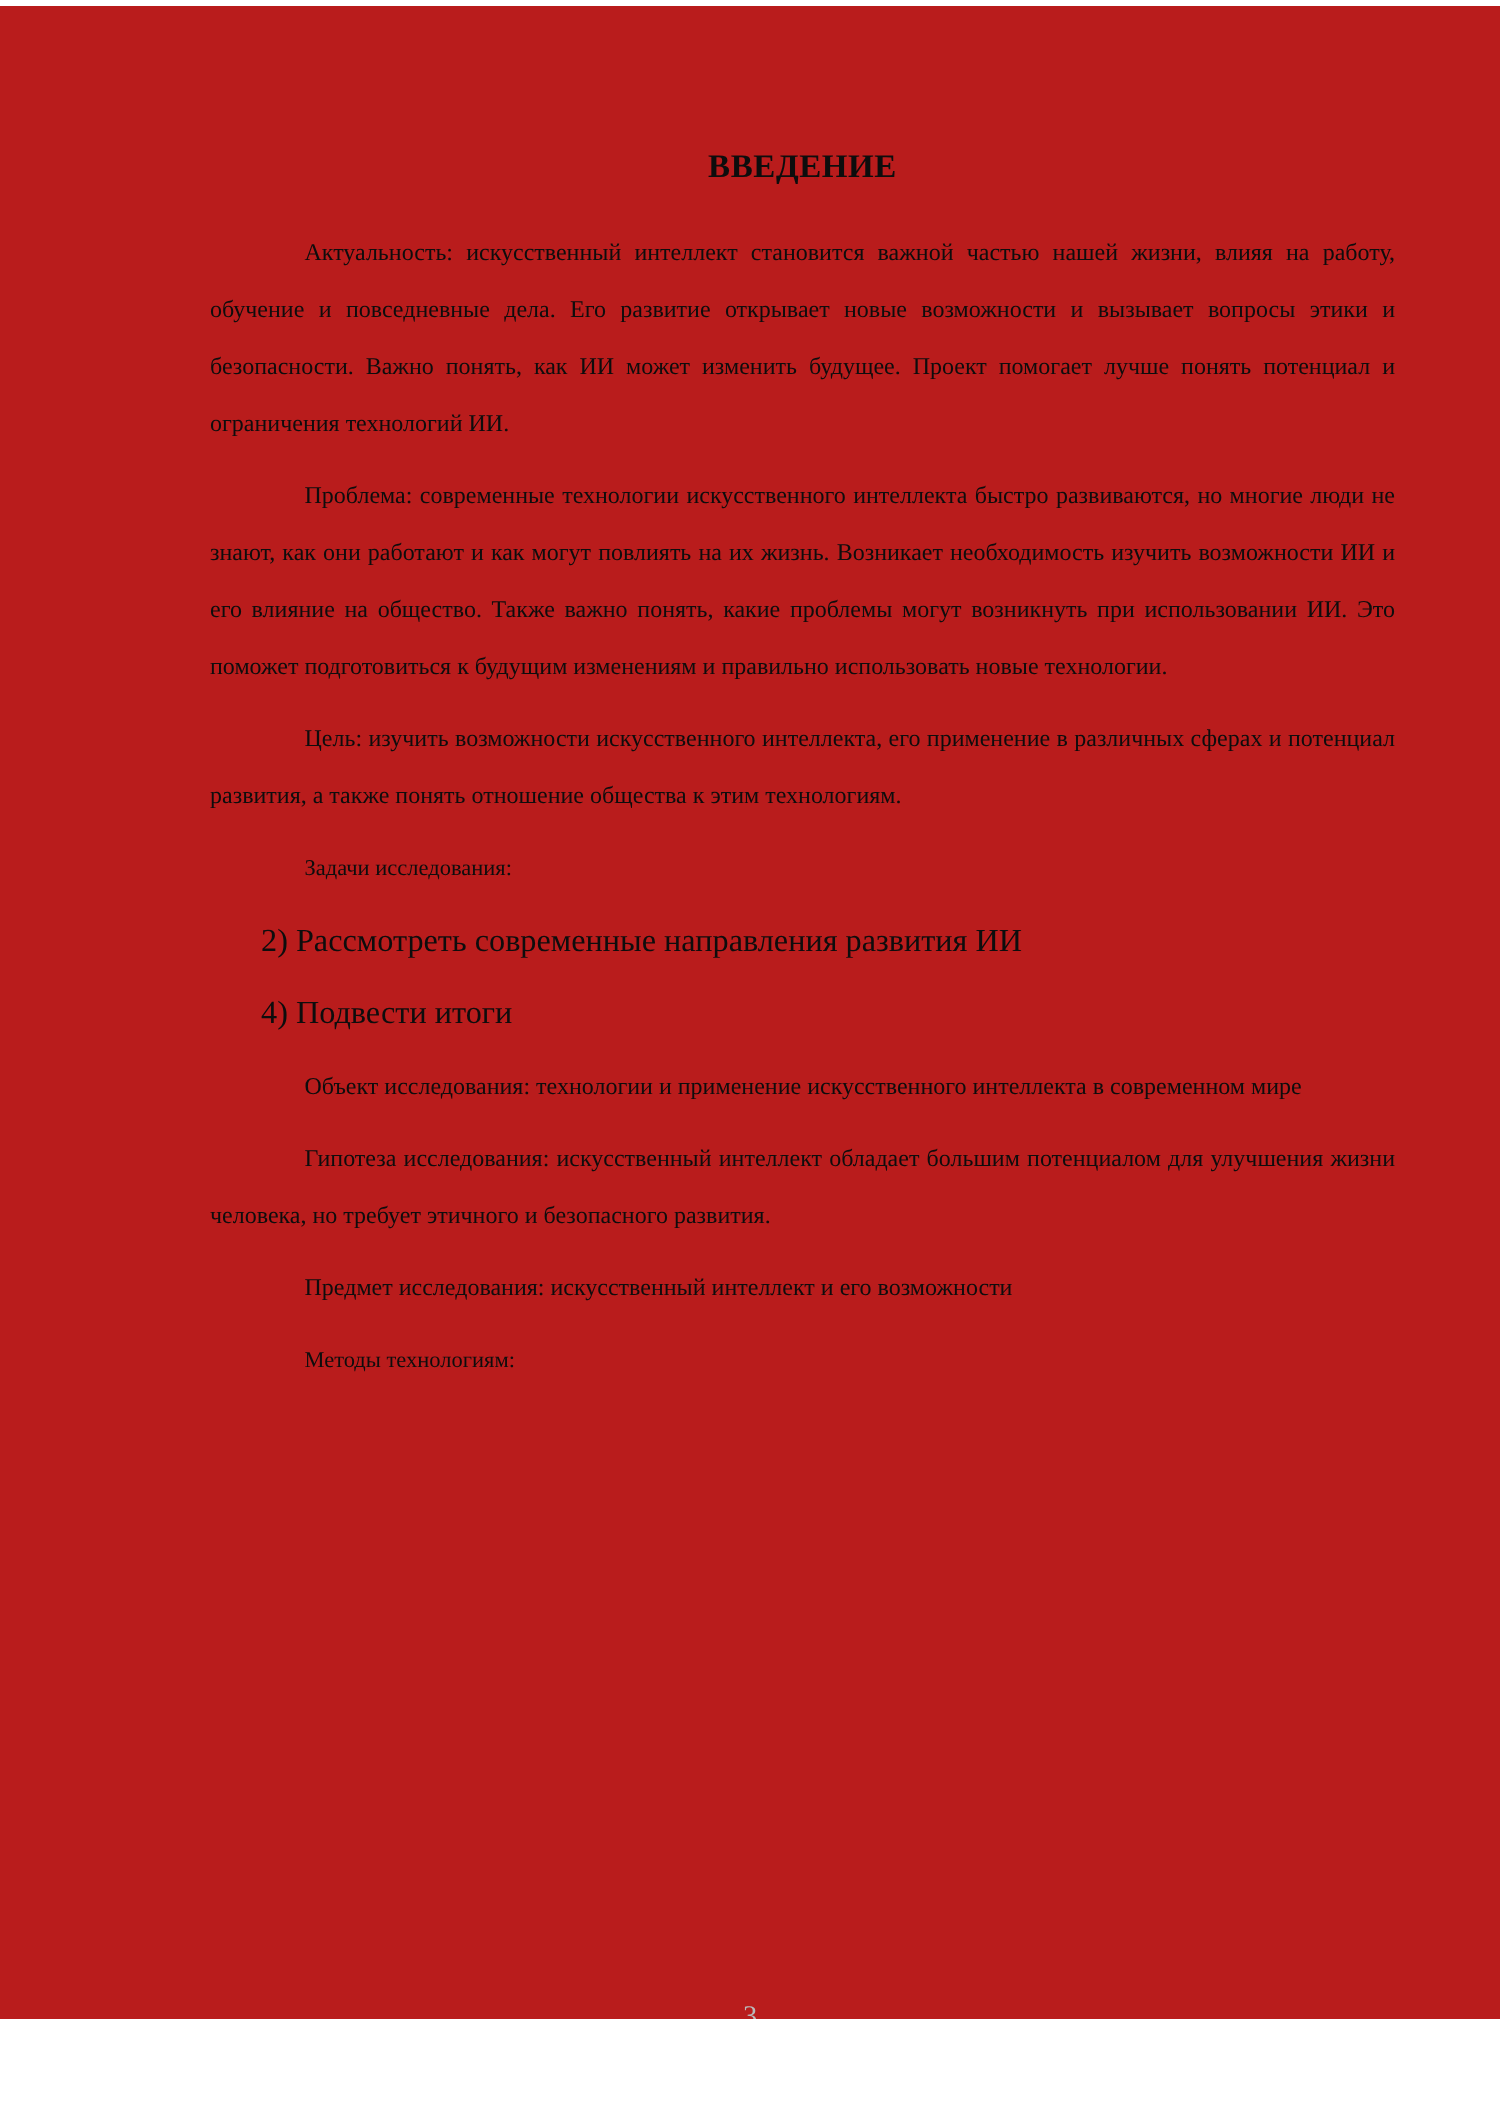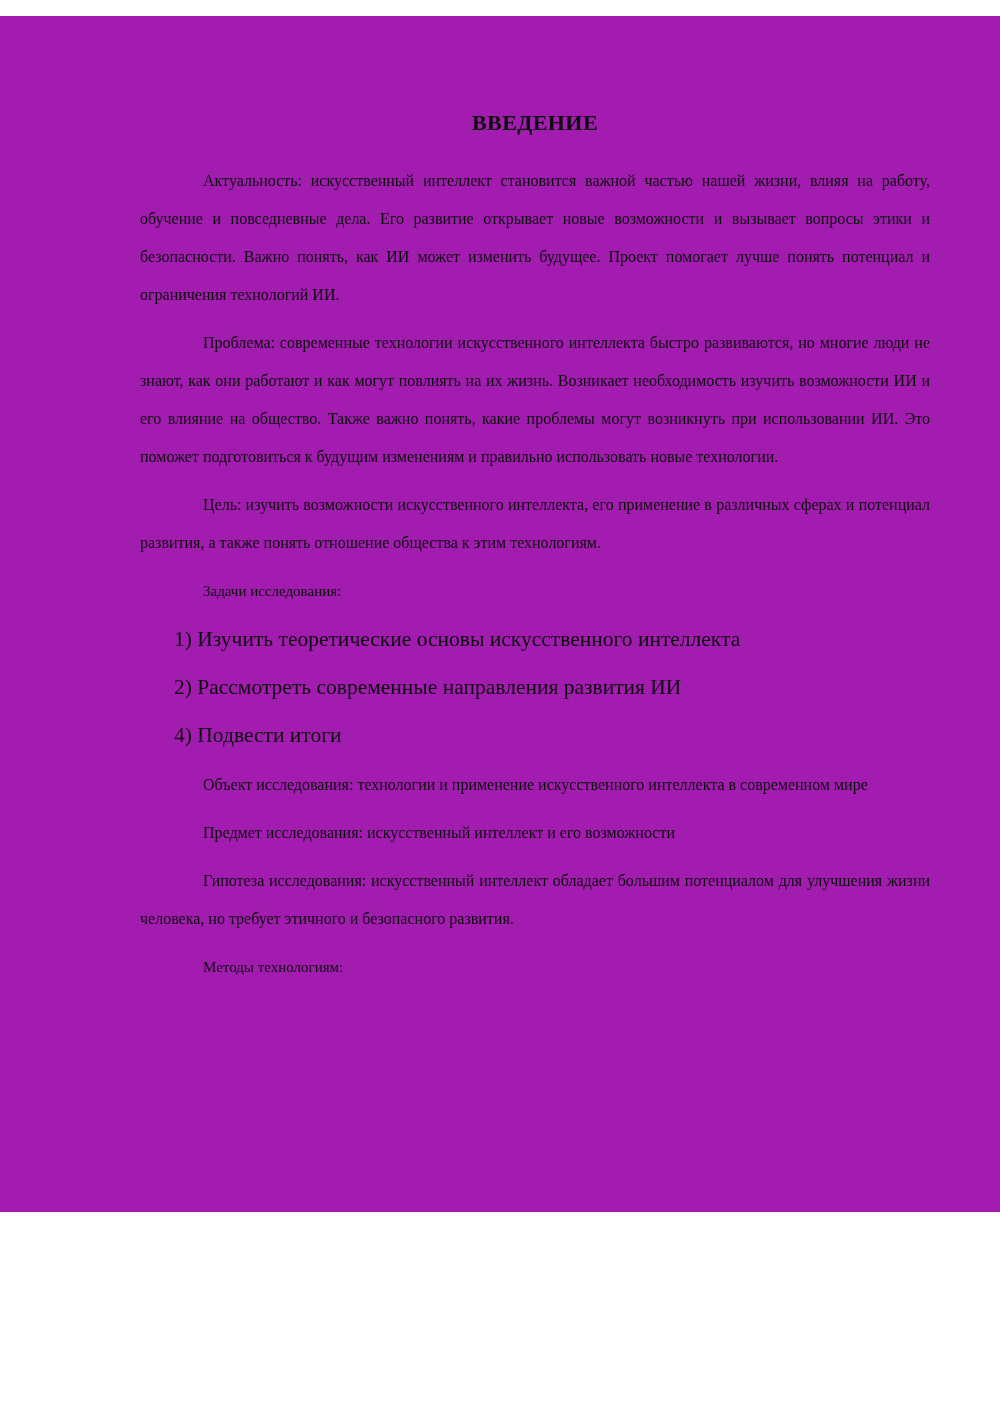--- a/index.html
+++ b/index.html
@@ -5,23 +5,23 @@
 <style>
   html, body {
     margin: 0;
     padding: 0;
     background: #ffffff;
   }
 
   .page {
     position: relative;
     width: 1000px;
-    height: 1196px;
-    margin: 16px auto;
-    background: #a21caf;
+    height: 1342px;
+    margin: 4px auto;
+    background: #b91c1c;
     box-sizing: border-box;
     overflow: hidden;
     font-family: "Liberation Serif", "DejaVu Serif", serif;
     color: #0d0d0d;
   }
 
   .content {
     position: absolute;
     left: 140px;
     top: 0;
@@ -107,30 +107,29 @@
 
     <p class="para first">Актуальность: искусственный интеллект становится важной частью нашей жизни, влияя на работу, обучение и повседневные дела. Его развитие открывает новые возможности и вызывает вопросы этики и безопасности. Важно понять, как ИИ может изменить будущее. Проект помогает лучше понять потенциал и ограничения технологий ИИ.</p>
 
     <p class="para">Проблема: современные технологии искусственного интеллекта быстро развиваются, но многие люди не знают, как они работают и как могут повлиять на их жизнь. Возникает необходимость изучить возможности ИИ и его влияние на общество. Также важно понять, какие проблемы могут возникнуть при использовании ИИ. Это поможет подготовиться к будущим изменениям и правильно использовать новые технологии.</p>
 
     <p class="para">Цель: изучить возможности искусственного интеллекта, его применение в различных сферах и потенциал развития, а также понять отношение общества к этим технологиям.</p>
 
     <p class="list-head">Задачи исследования:</p>
 
     <ol class="num-list">
-      <li class="num-item">1) Изучить теоретические основы искусственного интеллекта</li>
       <li class="num-item">2) Рассмотреть современные направления развития ИИ</li>
       <li class="num-item">4) Подвести итоги</li>
     </ol>
 
     <p class="para after-list">Объект исследования: технологии и применение искусственного интеллекта в современном мире</p>
 
+    <p class="para">Гипотеза исследования: искусственный интеллект обладает большим потенциалом для улучшения жизни человека, но требует этичного и безопасного развития.</p>
+
     <p class="para">Предмет исследования: искусственный интеллект и его возможности</p>
-
-    <p class="para">Гипотеза исследования: искусственный интеллект обладает большим потенциалом для улучшения жизни человека, но требует этичного и безопасного развития.</p>
 
     <p class="list-head">Методы технологиям:</p>
 
   </div>
 
   <div class="page-number">3</div>
 
 </div>
 
 </body></html>

